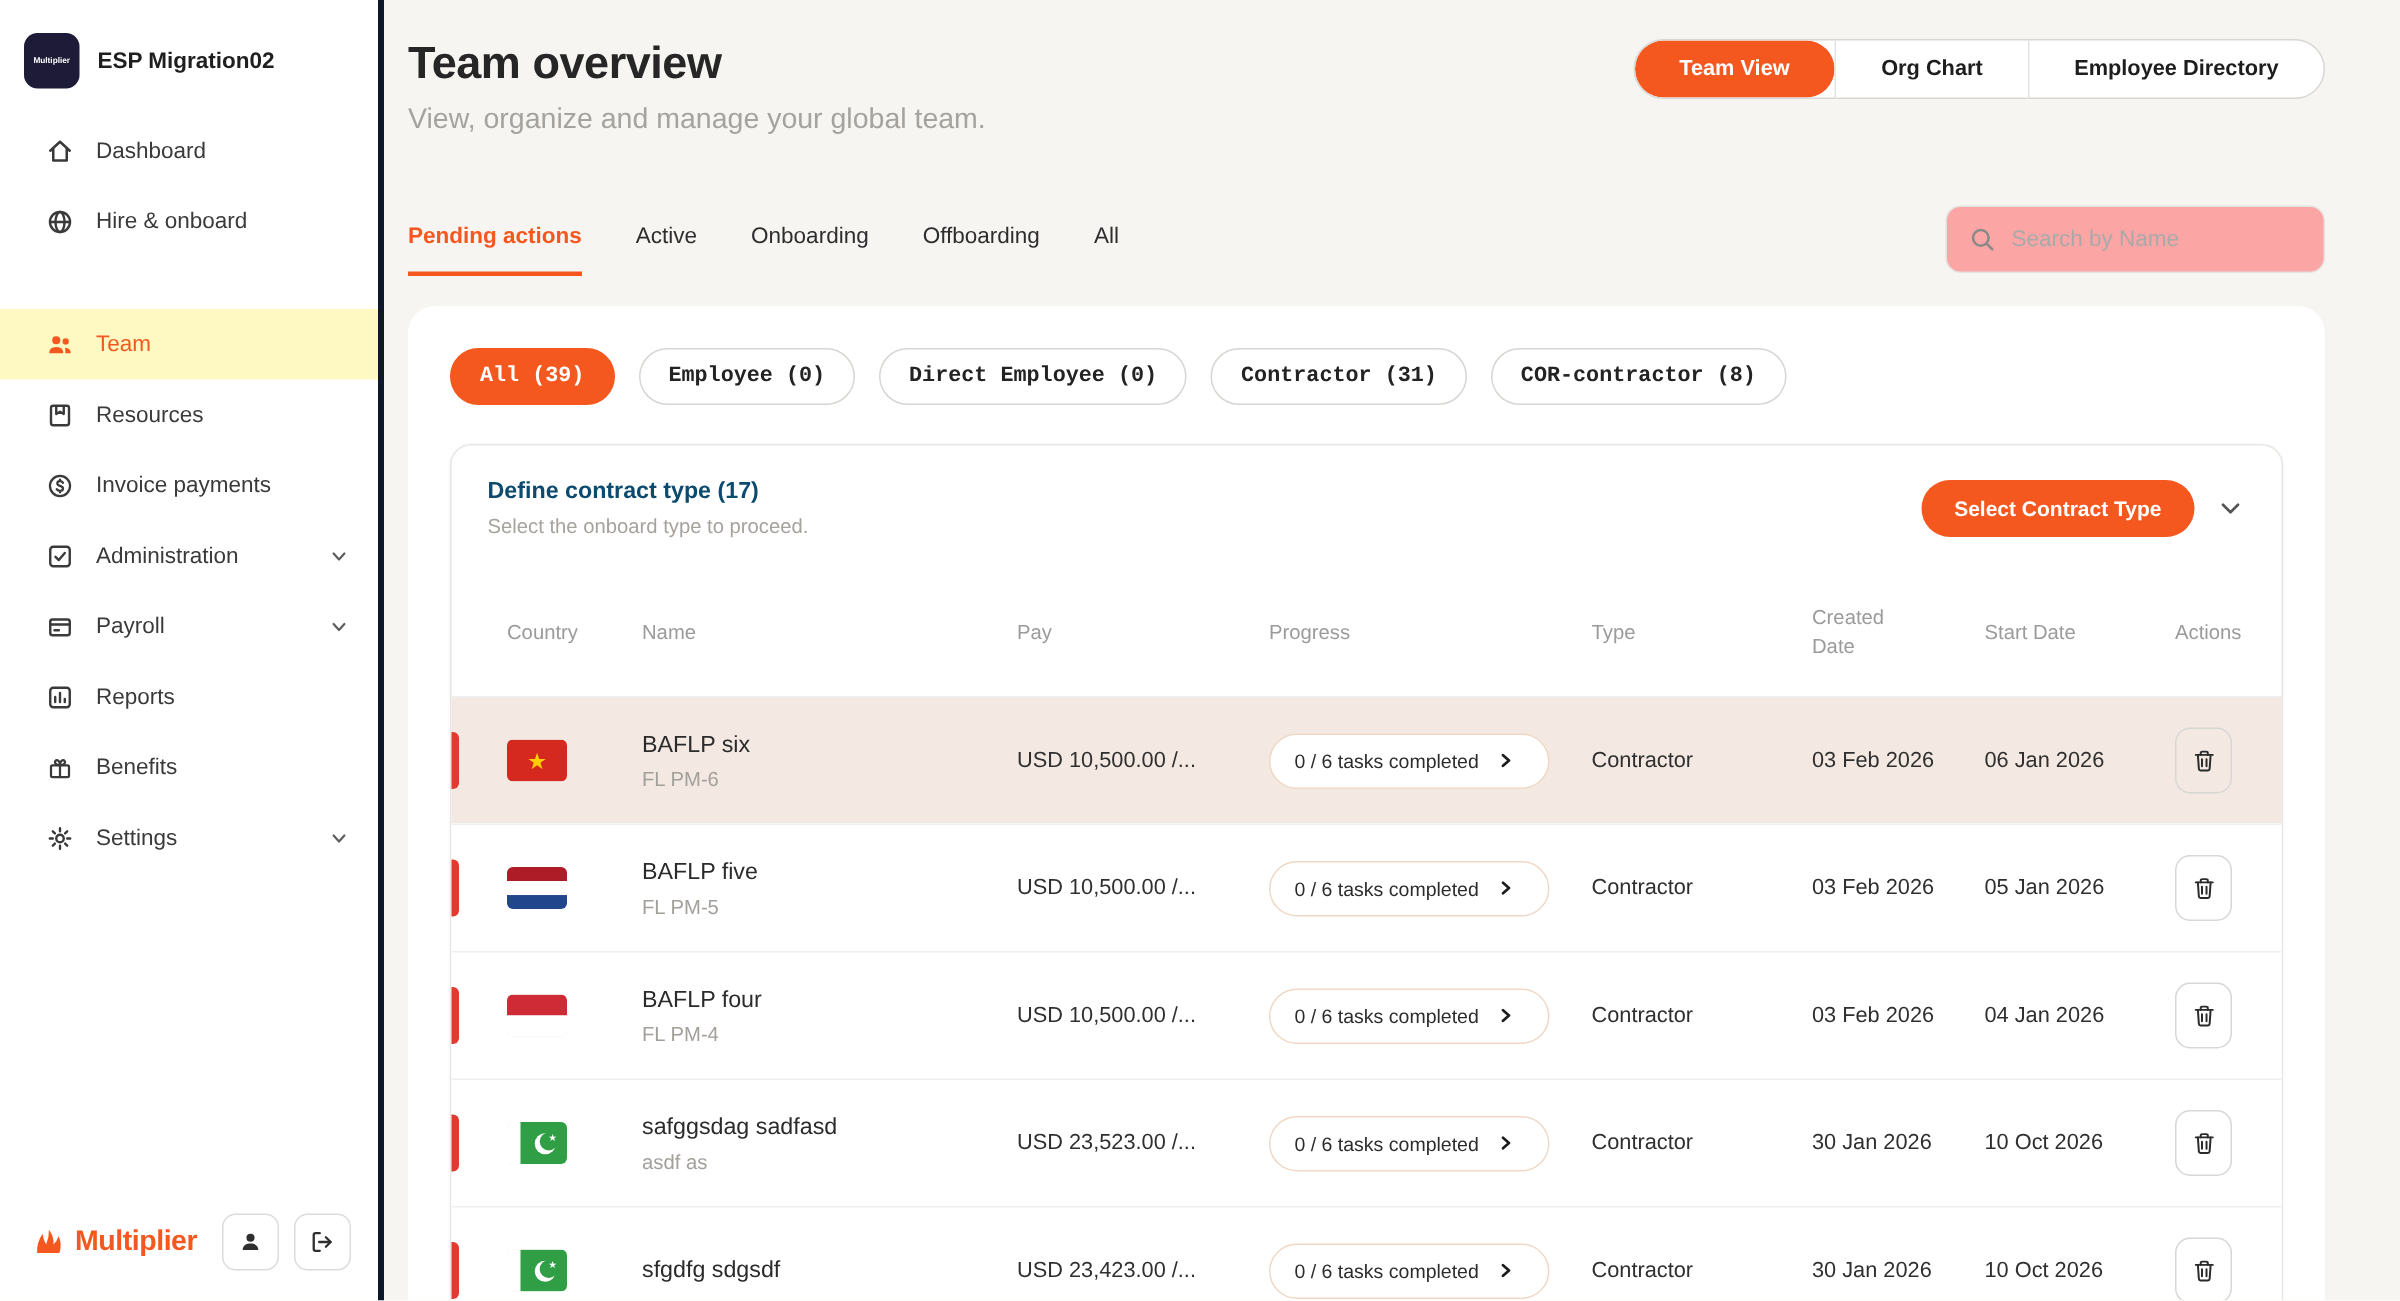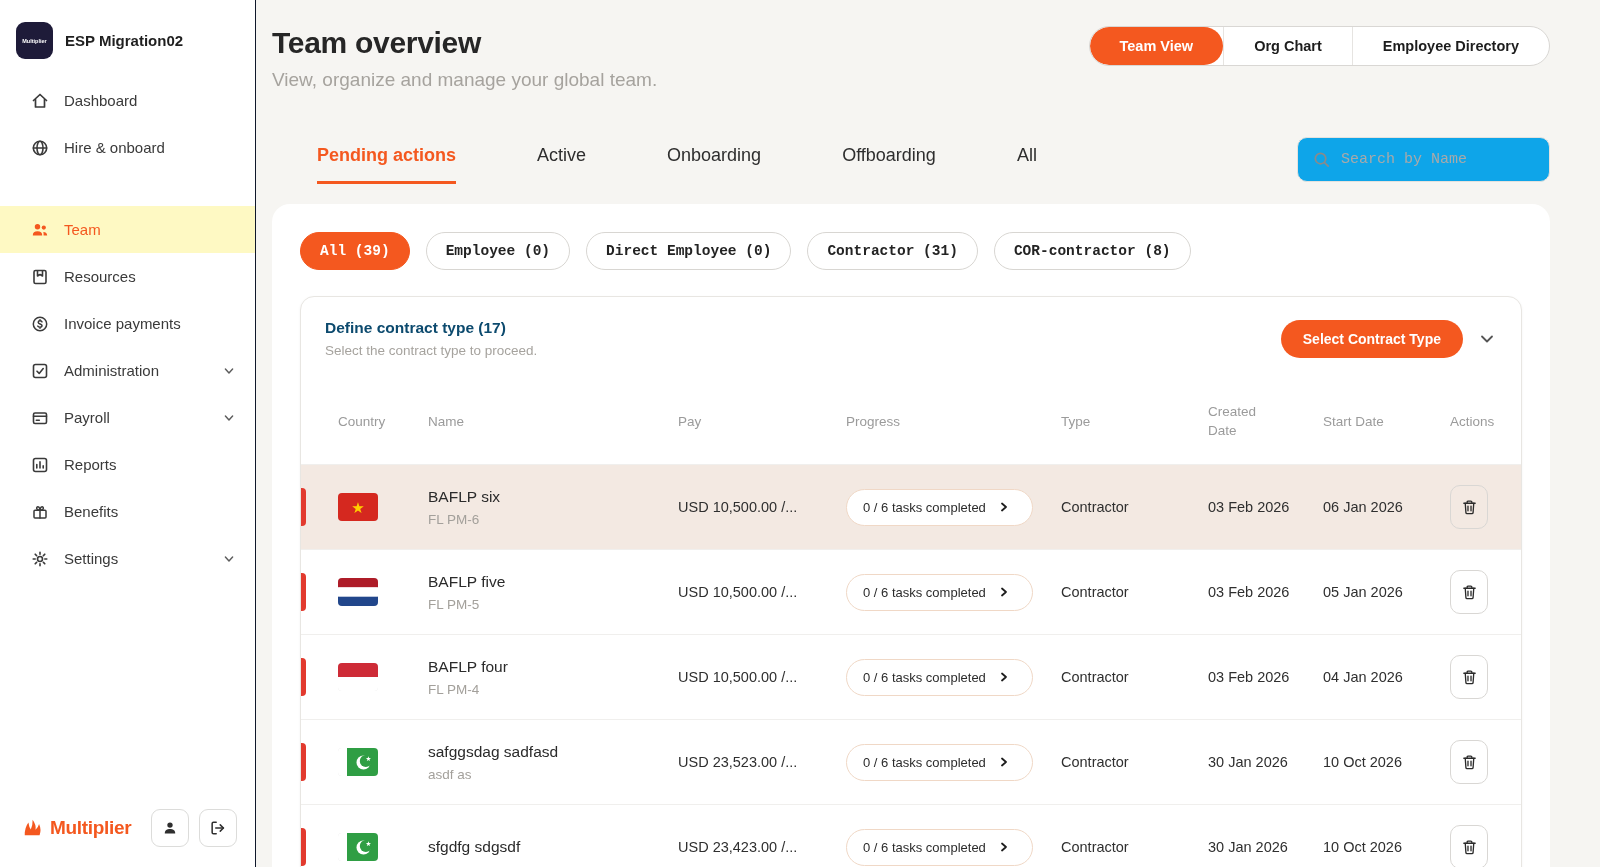--- a/index.html
+++ b/index.html
@@ -1,21 +1,21 @@
 <!DOCTYPE html>
 <html><head>
 <meta charset="utf-8">
 <style>
   * { box-sizing: border-box; margin: 0; padding: 0; }
   html,body { width:1600px; height:867px; overflow:hidden; }
   body { font-family:"Liberation Sans", sans-serif; display:flex; background:#f6f5f2; color:#2b2b2b; }
   svg { display:block; }
 
   
-  .sidebar { width:256px; min-width:256px; background:#fff; border-right:1px solid #0f172a; position:relative; }
+  .sidebar { width:256px; min-width:256px; background:#fff; border-right:4px solid #0f172a; position:relative; }
   .workspace { display:flex; align-items:center; gap:12px; padding:22px 16px 18px; }
   .logo-badge { width:37px; height:37px; border-radius:9px; background:#1e1b39; color:#fff; font-size:5.5px; font-weight:bold; display:flex; align-items:center; justify-content:center; }
   .workspace-name { font-size:15px; font-weight:700; color:#1f1f1f; }
   .nav-item { display:flex; align-items:center; gap:14px; height:47px; padding:0 18px 0 30px; color:#3a3a3a; font-size:15px; cursor:pointer; }
   .nav-item .nav-label { flex:1; }
   .nav-item.active { background:#fef9c3; color:#f4581f; font-weight:400;margin-top:35px; }
   .nav-icon { width:20px; height:20px; display:flex; align-items:center; justify-content:center; }
   .nav-chevron { color:#5c5c5c; display:flex; }
   .sidebar-footer { position:absolute; bottom:0; left:0; right:0; display:flex; align-items:center; justify-content:space-between; padding:16px 18px 20px 22px; background:#fff; }
   .brand { display:flex; align-items:center; gap:6px; color:#f4581f; font-weight:800; font-size:19px; letter-spacing:-0.3px; }
@@ -28,24 +28,24 @@
   .page-title { font-size:30px; font-weight:700; color:#262626; letter-spacing:-0.3px; }
   .page-subtitle { font-size:19px; color:#a6a39e; margin-top:9px; }
 
   .segmented { display:inline-flex; background:#fff; border:1px solid #d9d7d4; border-radius:22px; height:40px; overflow:hidden; }
   .segment { display:flex; align-items:center; padding:0 30px; font-size:14.5px; font-weight:700; color:#1d1d1d; cursor:pointer; white-space:nowrap; }
   .segment + .segment { border-left:1px solid #e6e4e1; }
   .segment.active { background:#f4581f; color:#fff; border-radius:22px; }
 
   .tabs-row { display:flex; justify-content:space-between; align-items:flex-end; margin-top:46px; }
   .tabs { display:flex; gap:36px; }
-  .tab { font-size:18px; color:#2e2e2e; padding-bottom:15px; cursor:pointer; font-weight:500;margin-left:45px; }
+  .tab { font-size:15px; color:#2e2e2e; padding-bottom:15px; cursor:pointer; font-weight:500; }
   .tab.active { color:#f4581f; font-weight:700; border-bottom:3px solid #f4581f; }
 
-  .search-box { display:flex; align-items:center; gap:10px; width:253px; height:45px; background:#0ea5e9; border:1px solid #e4e2de; border-radius:10px; padding:0 14px; margin-bottom:2px;font-family:Liberation Mono, monospace; }
+  .search-box { display:flex; align-items:center; gap:10px; width:253px; height:45px; background:#fca5a5; border:1px solid #e4e2de; border-radius:10px; padding:0 14px; margin-bottom:2px; }
   .search-box input { border:none; outline:none; font-size:15px; color:#333; width:100%; background:transparent; font-family:inherit; }
   .search-box input::placeholder { color:#a9a9a9; }
 
   .panel { flex:1; background:#fff; border-radius:18px 18px 0 0; margin-top:20px; padding:28px 28px 0; overflow:hidden; }
   .chips { display:flex; gap:16px; }
   .chip { height:38px; display:inline-flex; align-items:center; padding:0 19px; border-radius:19px; border:1px solid #d8d6d2; background:#fff; font-size:14.5px; font-weight:600; color:#232323; cursor:pointer; white-space:nowrap; font-family:Liberation Mono, monospace; }
   .chip.active { background:#f4581f; border-color:#f4581f; color:#fff; }
 
   .card { margin-top:26px; border:1px solid #e8e6e2; border-radius:14px; background:#fff; box-shadow:0 1px 3px rgba(0,0,0,.05); }
   .card-header { display:flex; justify-content:space-between; align-items:center; padding:22px 24px; }
@@ -258,21 +258,21 @@
       <button class="chip">Employee (0)</button>
       <button class="chip">Direct Employee (0)</button>
       <button class="chip">Contractor (31)</button>
       <button class="chip">COR-contractor (8)</button>
     </div>
 
     <div class="card">
       <div class="card-header">
         <div>
           <div class="card-title">Define contract type (17)</div>
-          <div class="card-subtitle">Select the contract type to proceed.</div>
+          <div class="card-subtitle">Select the onboard type to proceed.</div>
         </div>
         <div class="card-actions">
           <button class="primary-btn">Select Contract Type</button>
           <span class="collapse-chevron">
               <svg width="20" height="20" viewBox="0 0 20 20" fill="none" stroke="currentColor" stroke-width="1.8" stroke-linecap="round" stroke-linejoin="round">
                 <path d="M5 7.5 L10 12.5 L15 7.5"></path>
               </svg>
             </span>
         </div>
       </div>

